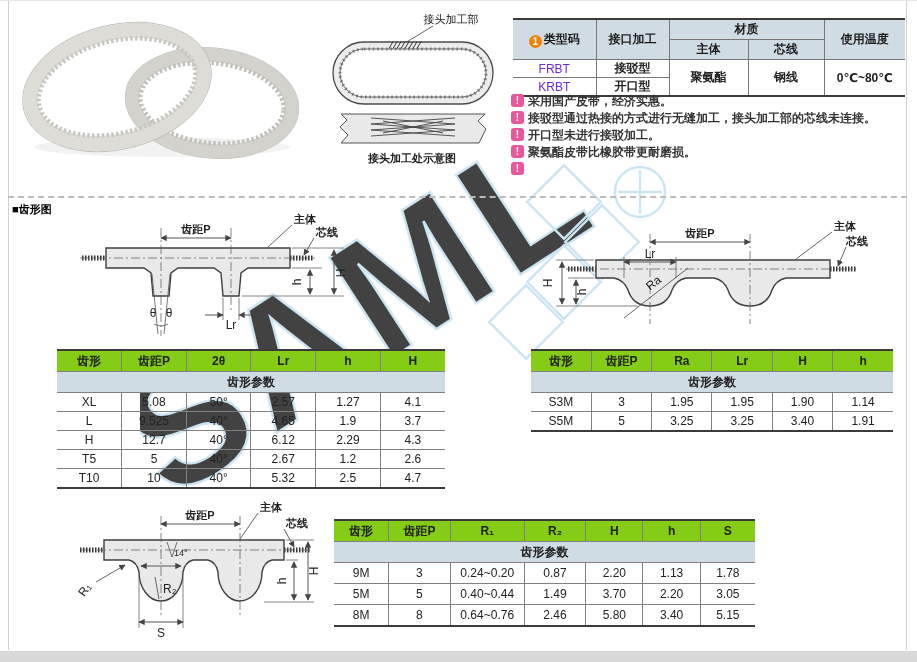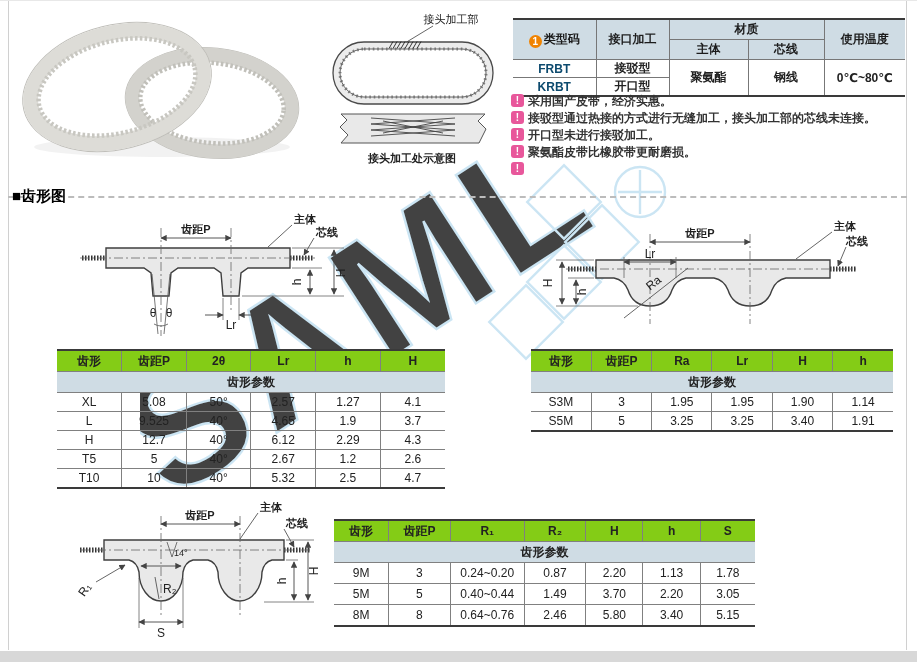--- a/index.html
+++ b/index.html
@@ -16,33 +16,33 @@
   .watermark{position:absolute;left:140px;top:130px;width:680px;height:460px;z-index:0;pointer-events:none;}
 
   
   .type-table{position:absolute;left:513px;top:18px;width:392px;border-collapse:collapse;table-layout:fixed;
               font-size:12px;text-align:center;border-top:2px solid #3a3a3a;border-bottom:2px solid #3a3a3a;}
   .type-table th,.type-table td{border:1px solid #777;padding:0 2px;}
   .type-table tr>*:first-child{border-left:0;}
   .type-table tr>*:last-child{border-right:0;}
   .type-table th{background:#cfdce4;font-weight:700;height:19px;color:#1c1c1c;}
   .type-table td{height:17px;font-weight:700;color:#222;background:transparent;}
-  .type-table td.code{color:#0c4a6e;font-weight:700;cursor:pointer;}
+  .type-table td.code{color:#6d28d9;font-weight:400;cursor:pointer;}
   .badge{display:inline-block;width:13px;height:13px;border-radius:50%;background:#f08300;color:#fff;
          font-size:10px;font-weight:700;line-height:13px;text-align:center;margin-right:2px;vertical-align:-2px;}
 
   
   .notes{position:absolute;left:511px;top:94px;width:402px;margin:0;padding:0;list-style:none;}
   .notes li{display:flex;align-items:flex-start;gap:4px;margin:0 0 3px 0;font-size:12px;font-weight:700;color:#333;line-height:14px;}
   .note-ic{flex:0 0 13px;width:13px;height:13px;border-radius:3px;background:#e8579b;color:#fff;
            font-size:10px;font-weight:700;line-height:13px;text-align:center;}
 
   
   .divider{position:absolute;left:8px;right:10px;top:196px;border-top:2px dashed #bcbcbc;}
-  .section-title{position:absolute;left:12px;top:187px;font-size:15px;font-weight:700;color:#000;}
+  .section-title{position:absolute;left:12px;top:202px;font-size:11px;font-weight:700;color:#000;}
 
   
   .param-table{position:absolute;border-collapse:collapse;table-layout:fixed;font-size:12px;text-align:center;
                border-top:2px solid #3a3a3a;border-bottom:2px solid #3a3a3a;color:#222;}
   .param-table th,.param-table td{border:1px solid #808080;padding:0 2px;height:18px;background:transparent;}
   .param-table tr>*:first-child{border-left:0;}
   .param-table tr>*:last-child{border-right:0;}
   .param-table .title-row td{background:#cfdce4;font-weight:700;height:20px;border-left:0;border-right:0;margin-top:28px;}
   .param-table thead th{background:#84cc16;font-weight:700;height:20px;}
   .t1{left:57px;top:349px;width:388px;}

